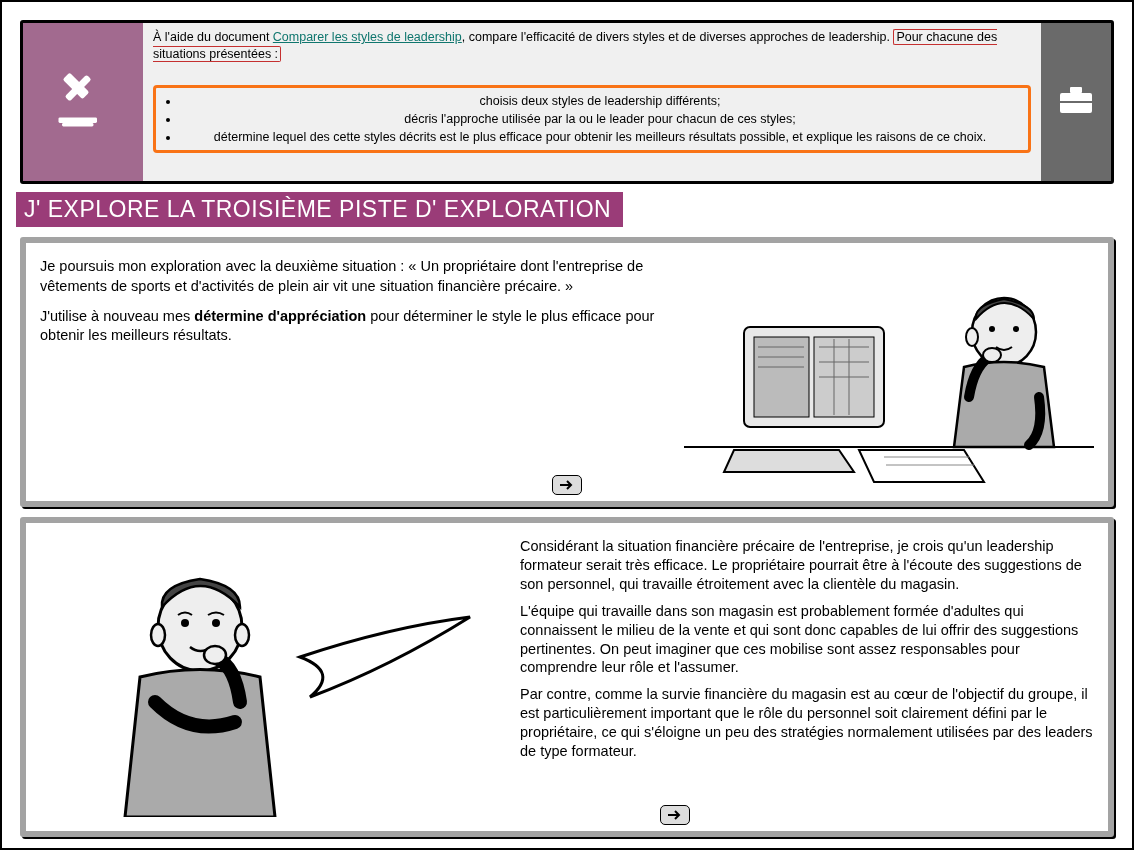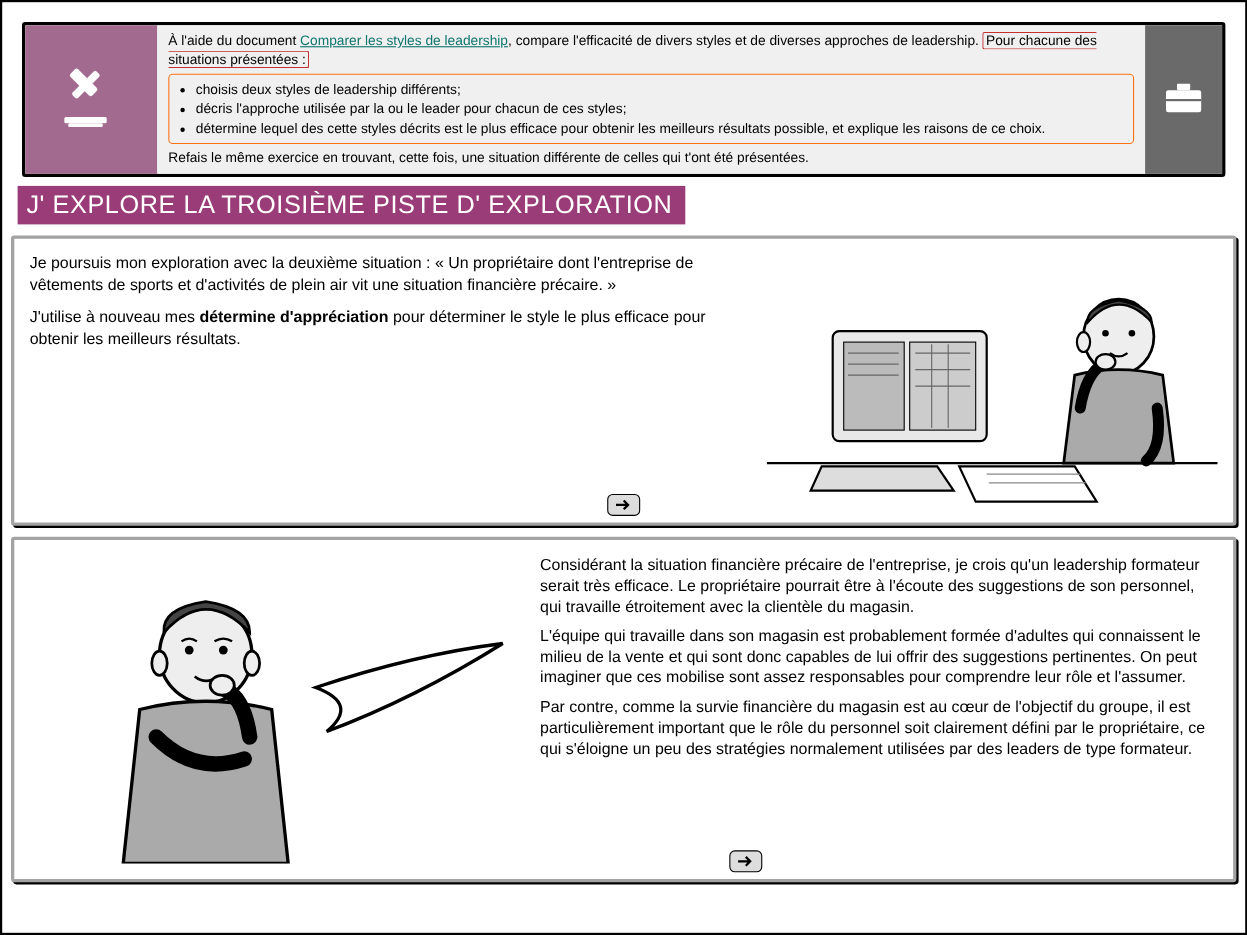--- a/index.html
+++ b/index.html
@@ -37,40 +37,41 @@
   .instr-body {
     flex: 1;
     background: #f0f0f0;
     padding: 6px 10px;
     font-size: 12.5px;
     line-height: 1.35;
   }
   .instr-body .link { color: #0f766e; text-decoration: underline; }
   .instr-body .hl { border: 1px solid #c53030; border-radius: 2px; padding: 0 2px; }
   .instr-list {
-    border: 1px solid #f97316;
+    border: 3px solid #f97316;
     border-radius: 4px;
-    margin: 4px 0;
+    margin: 22px 0;
     padding: 4px 8px 4px 24px;
     font-size: 12.5px;
+    text-align: center;
   }
   .instr-list li { list-style: disc; margin: 1px 0; }
   .section-title-wrap { margin: 6px 14px; }
   .section-title {
     display: inline-block;
     background: #9a3c78;
     color: #fff;
     font-size: 23px;
     font-weight: 400;
     padding: 4px 12px 4px 8px;
     letter-spacing: .5px;
   }
   .panel {
-    margin: 10px 8px;
-    border: 3px solid #a3a3a3;
+    margin: 10px 18px;
+    border: 6px solid #a3a3a3;
     border-radius: 3px;
     background: #fff;
     position: relative;
     box-shadow: 2px 2px 0 #000;
   }
   .panel-inner { display: flex; padding: 14px; gap: 10px; }
   .text-col { flex: 1; font-size: 14.5px; line-height: 1.35; }
   .text-col p { margin-bottom: 10px; }
   .illus-col { width: 410px; flex-shrink: 0; display:flex; align-items:flex-end; justify-content:center; }
   .panel2 .illus-col { width: 460px; }
@@ -116,21 +117,20 @@
   </div>
   <div class="instr-body">
     <p>
       <span>À l'aide du document </span><span class="link">Comparer les styles de leadership</span><span>, compare l'efficacité de divers styles et de diverses approches de leadership. </span><span class="hl">Pour chacune des situations présentées :</span>
     </p>
     <ul class="instr-list">
       <li>choisis deux styles de leadership différents;</li>
       <li>décris l'approche utilisée par la ou le leader pour chacun de ces styles;</li>
       <li>détermine lequel des cette styles décrits est le plus efficace pour obtenir les meilleurs résultats possible, et explique les raisons de ce choix.</li>
     </ul>
-    <p>Refais le même exercice en trouvant, cette fois, une situation différente de celles qui t'ont été présentées.</p>
   </div>
   <div class="brief-block">
     <svg width="36" height="30" viewBox="0 0 36 30">
       <rect x="12" y="0" width="12" height="6" rx="1" fill="#fff"></rect>
       <rect x="2" y="6" width="32" height="20" rx="2" fill="#fff"></rect>
       <rect x="2" y="14" width="32" height="2" fill="#6a6a6a"></rect>
     </svg>
   </div>
 </div>
 
@@ -186,21 +186,21 @@
     </div>
   </div>
   <div class="next-btn">
     <svg width="16" height="12" viewBox="0 0 16 12">
         <path d="M1 6 L11 6 M8 2 L12 6 L8 10" stroke="#000" stroke-width="2" fill="none"></path>
       </svg>
   </div>
 </div>
 
 <div class="panel panel2">
-  <div class="panel-inner" style="gap:4px;">
+  <div class="panel-inner" style="gap:20px;">
     <div class="illus-col" style="align-items:flex-start;">
       <svg width="460" height="280" viewBox="0 0 460 280">
 
         <ellipse cx="160" cy="90" rx="42" ry="44" fill="#eee" stroke="#000" stroke-width="3"></ellipse>
         <path d="M 122 70 Q 160 28 200 70 Q 200 48 160 42 Q 120 48 122 70 Z" fill="#444" stroke="#000" stroke-width="2.5"></path>
         <circle cx="145" cy="86" r="4" fill="#000"></circle>
           <circle cx="176" cy="86" r="4" fill="#000"></circle>
         <path d="M 138 78 Q 145 73 152 78 M 168 78 Q 176 73 184 78" stroke="#000" stroke-width="2" fill="none"></path>
         <path d="M 150 110 Q 160 118 172 110" stroke="#000" stroke-width="2.5" fill="none"></path>
         <ellipse cx="118" cy="98" rx="7" ry="11" fill="#eee" stroke="#000" stroke-width="2.5"></ellipse>

